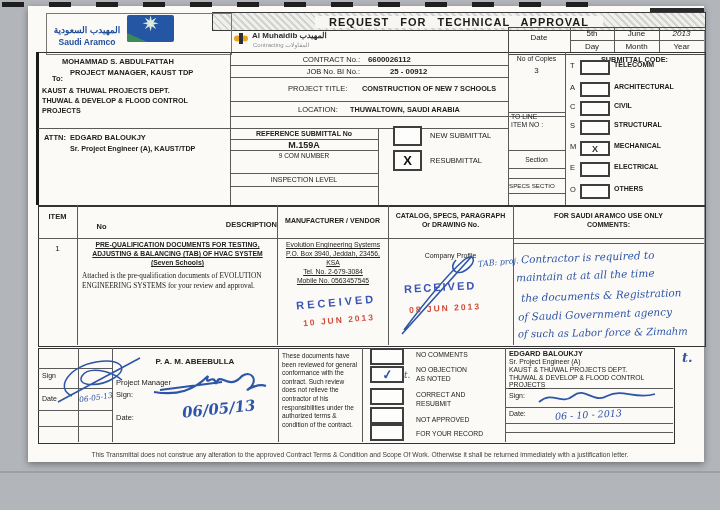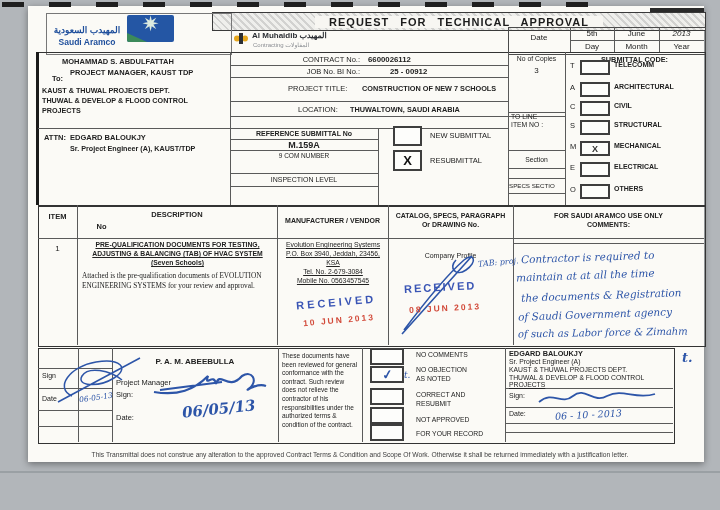--- a/index.html
+++ b/index.html
@@ -171,21 +171,21 @@
 <div class="box" style="left:38px;top:205px;width:666px;height:140px;border-width:1.5px;border-color:#333;"></div>
 <div class="vl" style="left:77px;top:205px;height:140px;"></div>
 <div class="vl" style="left:277px;top:205px;height:140px;"></div>
 <div class="vl" style="left:388px;top:205px;height:140px;"></div>
 <div class="vl" style="left:513px;top:205px;height:140px;"></div>
 <div class="hl" style="left:38px;top:238px;width:666px;"></div>
 <div class="hl" style="left:513px;top:243px;width:191px;"></div>
 
 <div class="t bold ctr" style="left:38px;top:212px;width:39px;font-size:7.5px;">ITEM</div>
 <div class="t bold ctr" style="left:38px;top:222px;width:39px;font-size:7.5px;margin-left:44px;">No</div>
-<div class="t bold ctr" style="left:77px;top:210px;width:200px;font-size:7.5px;">DESCRIPTION</div>
+<div class="t bold ctr" style="left:77px;top:220px;width:200px;font-size:7.5px;text-align:right;">DESCRIPTION</div>
 <div class="t bold ctr" style="left:277px;top:217px;width:111px;font-size:7px;">MANUFACTURER / VENDOR</div>
 <div class="t bold ctr" style="left:388px;top:212px;width:125px;font-size:7px;">CATALOG, SPECS, PARAGRAPH</div>
 <div class="t bold ctr" style="left:388px;top:221px;width:125px;font-size:7px;">Or DRAWING No.</div>
 <div class="t bold ctr" style="left:513px;top:212px;width:191px;font-size:7px;">FOR SAUDI ARAMCO USE ONLY</div>
 <div class="t bold ctr" style="left:513px;top:221px;width:191px;font-size:7px;">COMMENTS:</div>
 
 <div class="t ctr" style="left:38px;top:244px;width:39px;font-size:8px;">1</div>
 <div class="t bold u ctr" style="left:80px;top:241px;width:195px;font-size:6.8px;">PRE-QUALIFICATION DOCUMENTS FOR TESTING,</div>
 <div class="t bold u ctr" style="left:80px;top:250px;width:195px;font-size:6.8px;">ADJUSTING &amp; BALANCING (TAB) OF HVAC SYSTEM</div>
 <div class="t bold u ctr" style="left:80px;top:259px;width:195px;font-size:6.8px;">(Seven Schools)</div>

